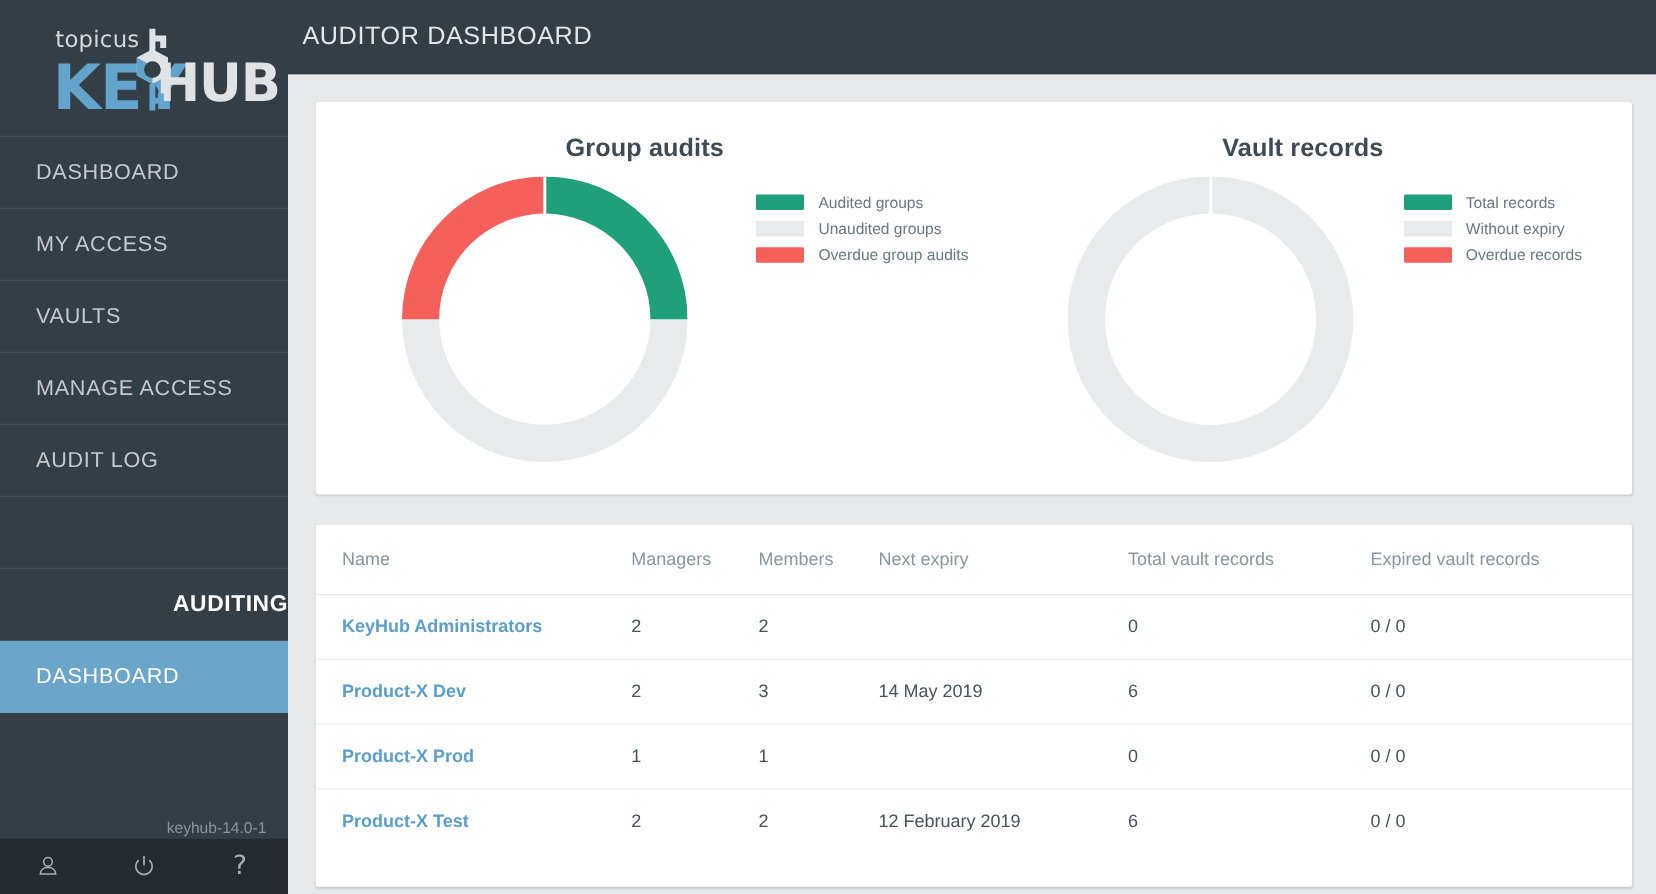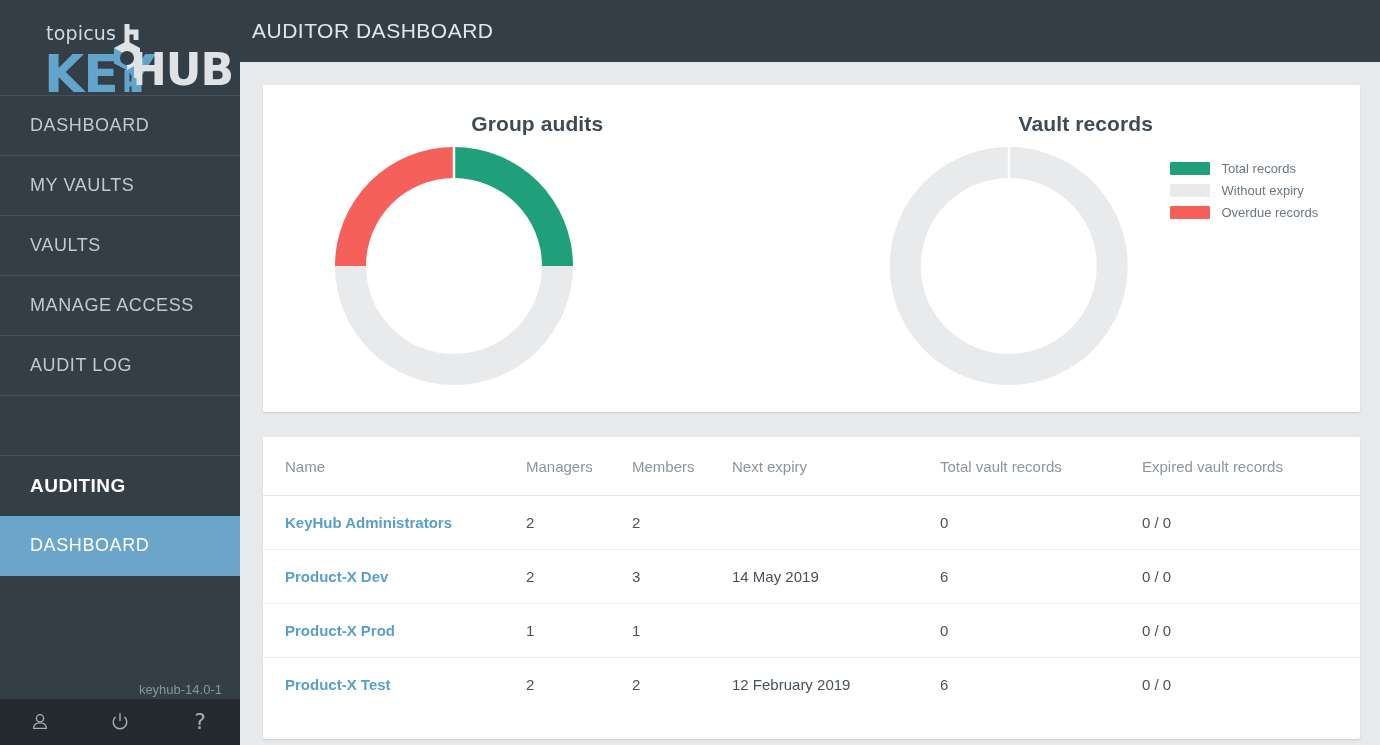--- a/index.html
+++ b/index.html
@@ -26,21 +26,21 @@
   
   .sidebar {
     width: 240px;
     height: 745px;
     background: #343e46;
     position: relative;
     flex: 0 0 240px;
   }
 
   .logo-area {
-    height: 96px;
+    height: 114px;
     position: relative;
     border-bottom: 1px solid #46525c;
     text-decoration: underline;
   }
 
   .logo-wrap {
     position: absolute;
     left: 44px;
     top: 22px;
     width: 158px;
@@ -104,20 +104,21 @@
 
   .nav-section-title {
     height: 60px;
     display: flex;
     align-items: center;
     padding-left: 30px;
     font-size: 19px;
     font-weight: bold;
     letter-spacing: 0.5px;
     color: #ffffff;
+    justify-content: flex-end;
   }
 
   .nav-item.active {
     background: #6ba5c9;
     color: #ffffff;
     border-bottom: 1px solid #6ba5c9;
   }
 
   .version {
     position: absolute;
@@ -304,21 +305,21 @@
           <circle cx="24" cy="36" r="7" fill="#343e46"></circle>
         </svg>
       </div>
     </div>
 
     <nav>
       <div class="nav-item">
         <span>DASHBOARD</span>
       </div>
       <div class="nav-item">
-        <span>MY VAULTS</span>
+        <span>MY ACCESS</span>
       </div>
       <div class="nav-item">
         <span>VAULTS</span>
       </div>
       <div class="nav-item">
         <span>MANAGE ACCESS</span>
       </div>
       <div class="nav-item">
         <span>AUDIT LOG</span>
       </div>
@@ -375,20 +376,34 @@
                 <path d="M 119 0 A 119 119 0 0 1 -119 0 L -88 0 A 88 88 0 0 0 88 0 Z" fill="#e8eaeb"></path>
 
                 <path d="M 0 -119 A 119 119 0 0 1 119 0 L 88 0 A 88 88 0 0 0 0 -88 Z" fill="#1fa07b"></path>
 
                 <path d="M -119 0 A 119 119 0 0 1 0 -119 L 0 -88 A 88 88 0 0 0 -88 0 Z" fill="#f5605a"></path>
                 <line x1="0" y1="-120" x2="0" y2="-87" stroke="#ffffff" stroke-width="2.5"></line>
               </g>
             </svg>
           </div>
 
+          <div class="legend left">
+            <div class="legend-row">
+              <span class="legend-swatch" style="background:#1fa07b"></span>
+              <span class="legend-label">Audited groups</span>
+            </div>
+            <div class="legend-row">
+              <span class="legend-swatch" style="background:#e8eaeb"></span>
+              <span class="legend-label">Unaudited groups</span>
+            </div>
+            <div class="legend-row">
+              <span class="legend-swatch" style="background:#f5605a"></span>
+              <span class="legend-label">Overdue group audits</span>
+            </div>
+          </div>
         </div>
 
         <div class="chart-panel">
           <div class="chart-title">Vault records</div>
 
           <div class="donut-wrap right">
             <svg width="238" height="238" viewBox="0 0 238 238">
               <g transform="translate(119,119)">
 
                 <path d="M 0 -119 A 119 119 0 1 1 -0.6 -119 L -0.45 -88 A 88 88 0 1 0 0 -88 Z" fill="#e8eaeb"></path>

